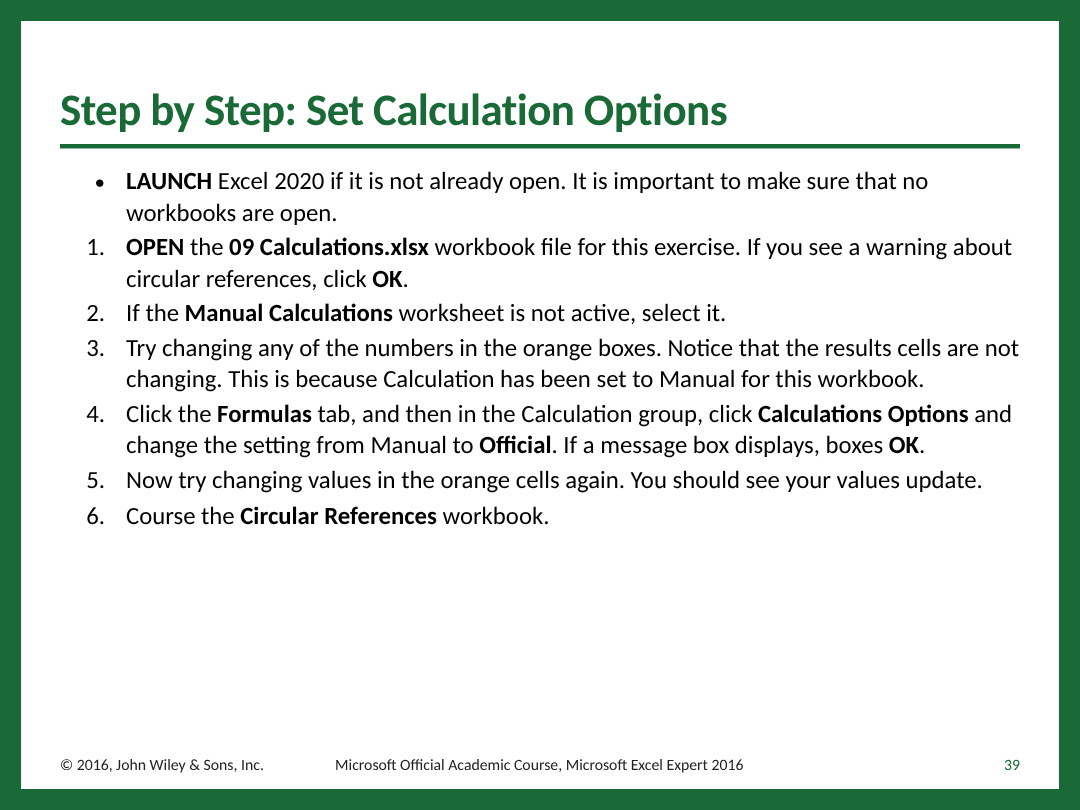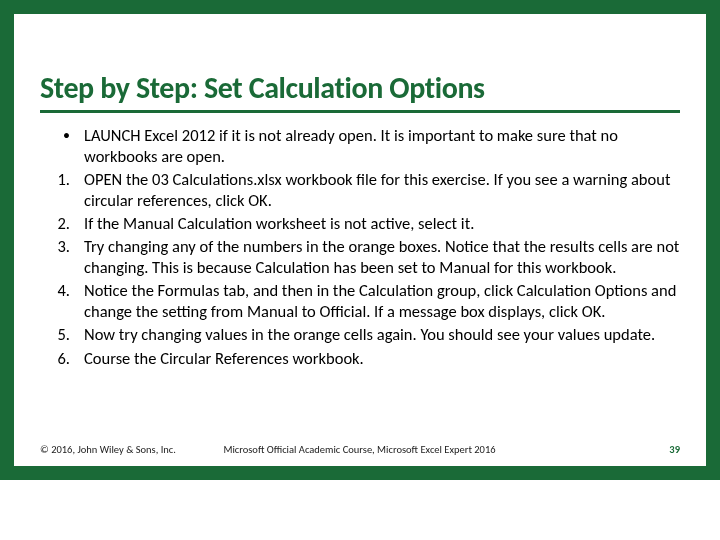--- a/index.html
+++ b/index.html
@@ -6,25 +6,25 @@
     margin: 0;
     padding: 0;
     width: 720px;
     height: 540px;
     font-family: Calibri, "Segoe UI", Arial, sans-serif;
     background: #fff;
   }
   .frame {
     box-sizing: border-box;
     width: 720px;
-    height: 480px;
+    height: 540px;
     border: 14px solid #1a6a37;
     background: #ffffff;
     position: relative;
-    padding: 40px 26px 0 26px;
+    padding: 26px 26px 0 26px;
   }
   .title {
     color: #1a6a37;
     font-size: 30px;
     font-weight: 700;
     margin: 18px 0 6px 0;
     letter-spacing: -0.4px;
     line-height: 1.05;
   }
   .rule {
@@ -66,57 +66,56 @@
     align-items: flex-start;
   }
   .footer .center {
     position: absolute;
     left: 0; right: 1px;
     text-align: center;
   }
   .footer .page {
     color: #1a6a37;
     margin-left: auto;
-    font-weight: bold;
   }
-  b { font-weight: 400; }
+  b { font-weight: 700; }
 </style>
 </head>
 <body>
 
 <div class="frame">
 
   <div class="title">Step by Step: Set Calculation Options</div>
   <hr class="rule">
 
   <div class="steps">
 
     <div class="row">
       <div class="marker bullet-dot">•</div>
       <div class="content">
-        <b>LAUNCH</b><span> Excel 2012 if it is not already open. It is important to make sure that no workbooks are open.</span>
+        <b>LAUNCH</b><span> Excel 2020 if it is not already open. It is important to make sure that no workbooks are open.</span>
       </div>
     </div>
 
     <div id="numbered-container">
         <div class="row">
           <div class="marker">1.</div>
-          <div class="content"><b>OPEN</b><span> the </span><b>03 Calculations.xlsx</b><span> workbook file for this exercise. If you see a warning about circular references, click </span><b>OK</b><span>.</span></div>
+          <div class="content"><b>OPEN</b><span> the </span><b>09 Calculations.xlsx</b><span> workbook file for this exercise. If you see a warning about circular references, click </span><b>OK</b><span>.</span></div>
         </div>
         <div class="row">
           <div class="marker">2.</div>
-          <div class="content"><span>If the </span><b>Manual Calculation</b><span> worksheet is not active, select it.</span></div>
+          <div class="content"><span>If the </span><b>Manual Calculations</b><span> worksheet is not active, select it.</span></div>
         </div>
         <div class="row">
           <div class="marker">3.</div>
           <div class="content"><span>Try changing any of the numbers in the orange boxes. Notice that the results cells are not changing. This is because Calculation has been set to Manual for this workbook.</span></div>
         </div>
         <div class="row">
           <div class="marker">4.</div>
-          <div class="content"><span>Notice the </span><b>Formulas</b><span> tab, and then in the Calculation group, click </span><b>Calculation Options</b><span> and change the setting from Manual to </span><b>Official</b><span>. If a message box displays, click </span><b>OK</b><span>.</span></div>
+          <div class="content"><span>Click the </span><b>Formulas</b><span> tab, and then in the Calculation group, click </span><b>Calculations Options</b><span> and change the setting from Manual to </span><b>Official</b><span>. If a message box displays, boxes </span><b>OK</b><span>.</span></div>
         </div>
         <div class="row">
           <div class="marker">5.</div>
           <div class="content"><span>Now try changing values in the orange cells again. You should see your values update.</span></div>
         </div>
         <div class="row">
           <div class="marker">6.</div>
           <div class="content"><span>Course the </span><b>Circular References</b><span> workbook.</span></div>
         </div>
       </div>

